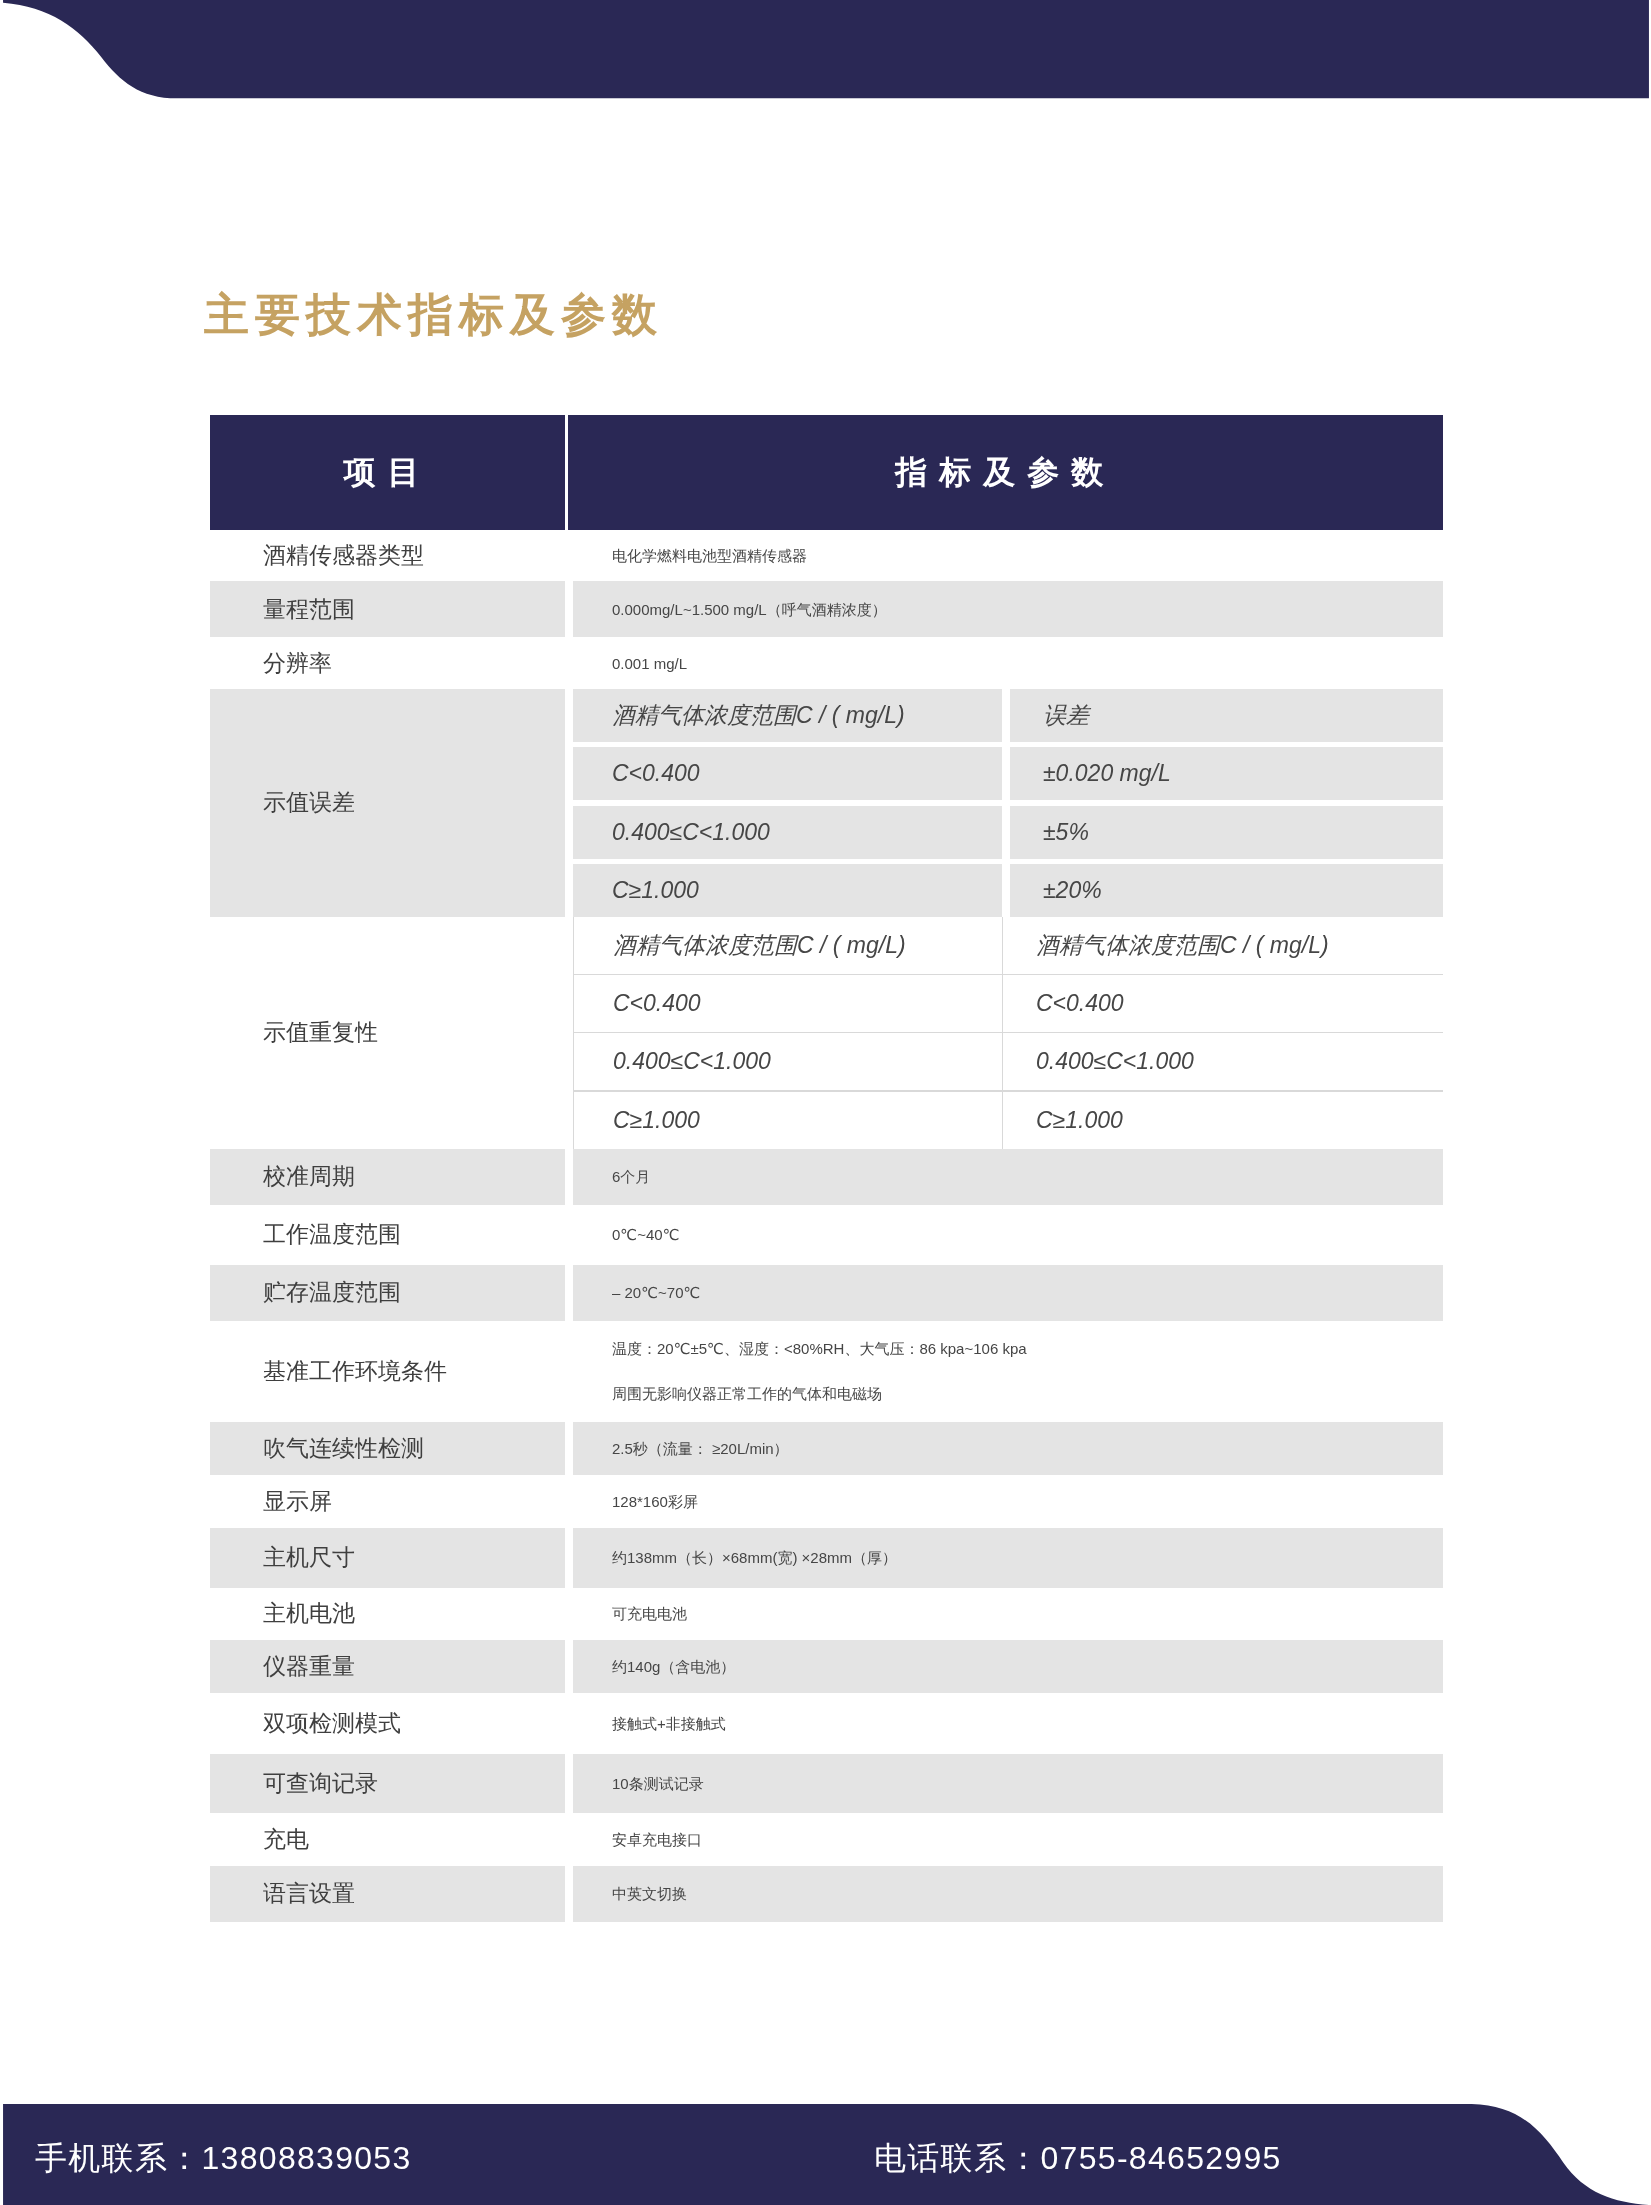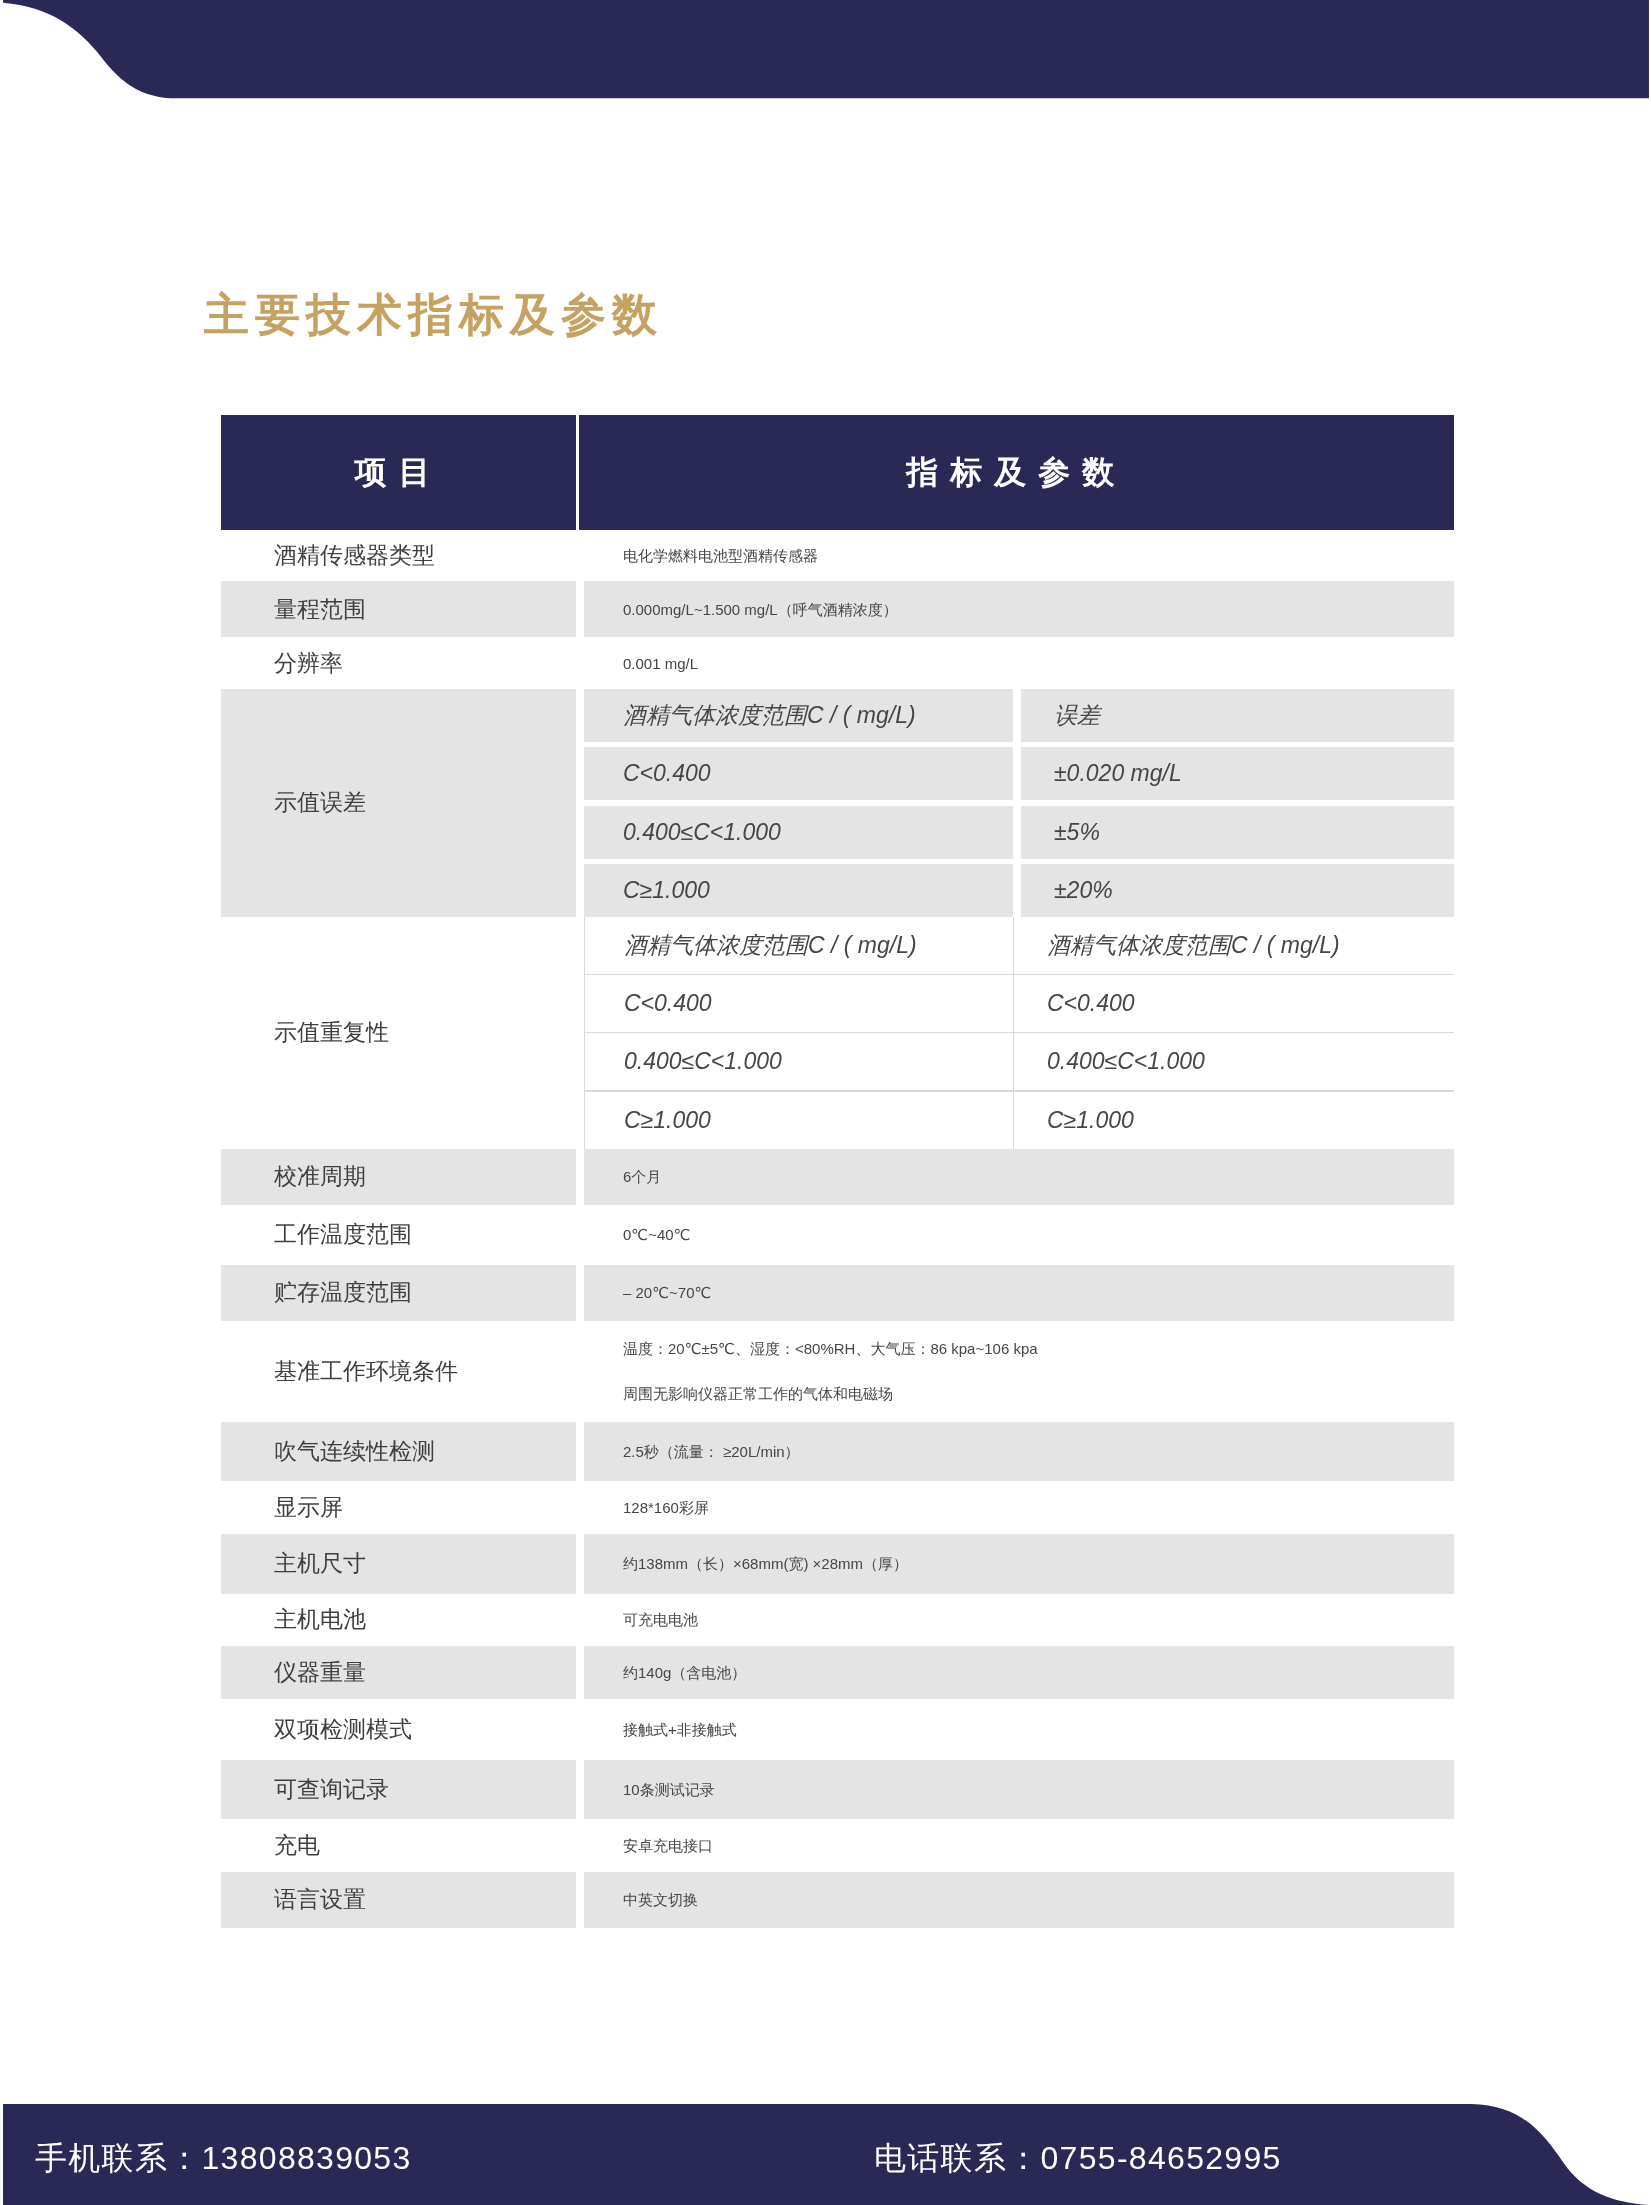--- a/index.html
+++ b/index.html
@@ -10,21 +10,21 @@
     color:var(--text,#3f3f3f);
   }
   .band-top { position:absolute; top:0; left:0; width:1652px; height:101px; display:block; }
   .band-bottom { position:absolute; bottom:0; left:0; width:1652px; height:101px; }
   .band-bottom svg { position:absolute; top:0; left:0; display:block; }
   .title {
     position:absolute; left:204px; top:285px; margin:0;
     font-size:45px; font-weight:bold; letter-spacing:6px;
     color:var(--gold,#c5a262); white-space:nowrap;
   }
-  .spec-table { position:absolute; left:221px; top:415px; width:1233px; }
+  .spec-table { position:absolute; left:210px; top:415px; width:1233px; }
   .thead {
     display:flex; height:115px; background:var(--navy,#2a2855);
     color:#ffffff; font-size:32px; font-weight:bold; letter-spacing:12px;
   }
   .th-col1 { width:355px; display:flex; align-items:center; justify-content:center; }
   .th-div  { width:2.7px; background:#ffffff; }
   .th-col2 { flex:1; display:flex; align-items:center; justify-content:center; }
 
   .row { display:flex; width:100%; }
   .lbl {
@@ -176,21 +176,21 @@
           </div>
         </div>
         <div class="row" style="height: 101px;">
           <div class="lbl">基准工作环境条件</div>
           <div class="gap12"></div>
           <div class="val">
             <div>温度：20℃±5℃、湿度：&lt;80%RH、大气压：86 kpa~106 kpa</div>
             <div>周围无影响仪器正常工作的气体和电磁场</div>
           </div>
         </div>
-        <div class="row" style="height: 59px;">
+        <div class="row" style="height: 53px;">
           <div class="lbl gray-bg">吹气连续性检测</div>
           <div class="gap12"></div>
           <div class="val gray-bg">
             <div>2.5秒（流量： ≥20L/min）</div>
           </div>
         </div>
         <div class="row" style="height: 53px;">
           <div class="lbl">显示屏</div>
           <div class="gap12"></div>
           <div class="val">

